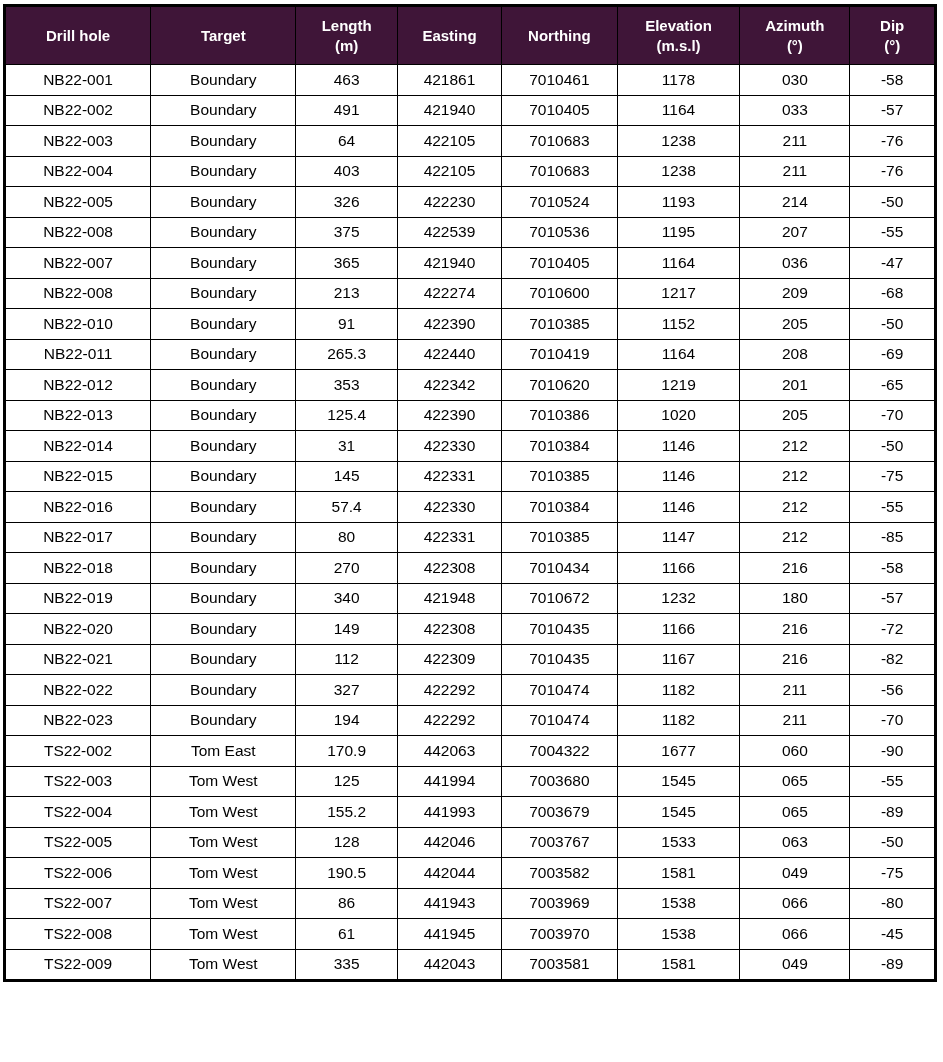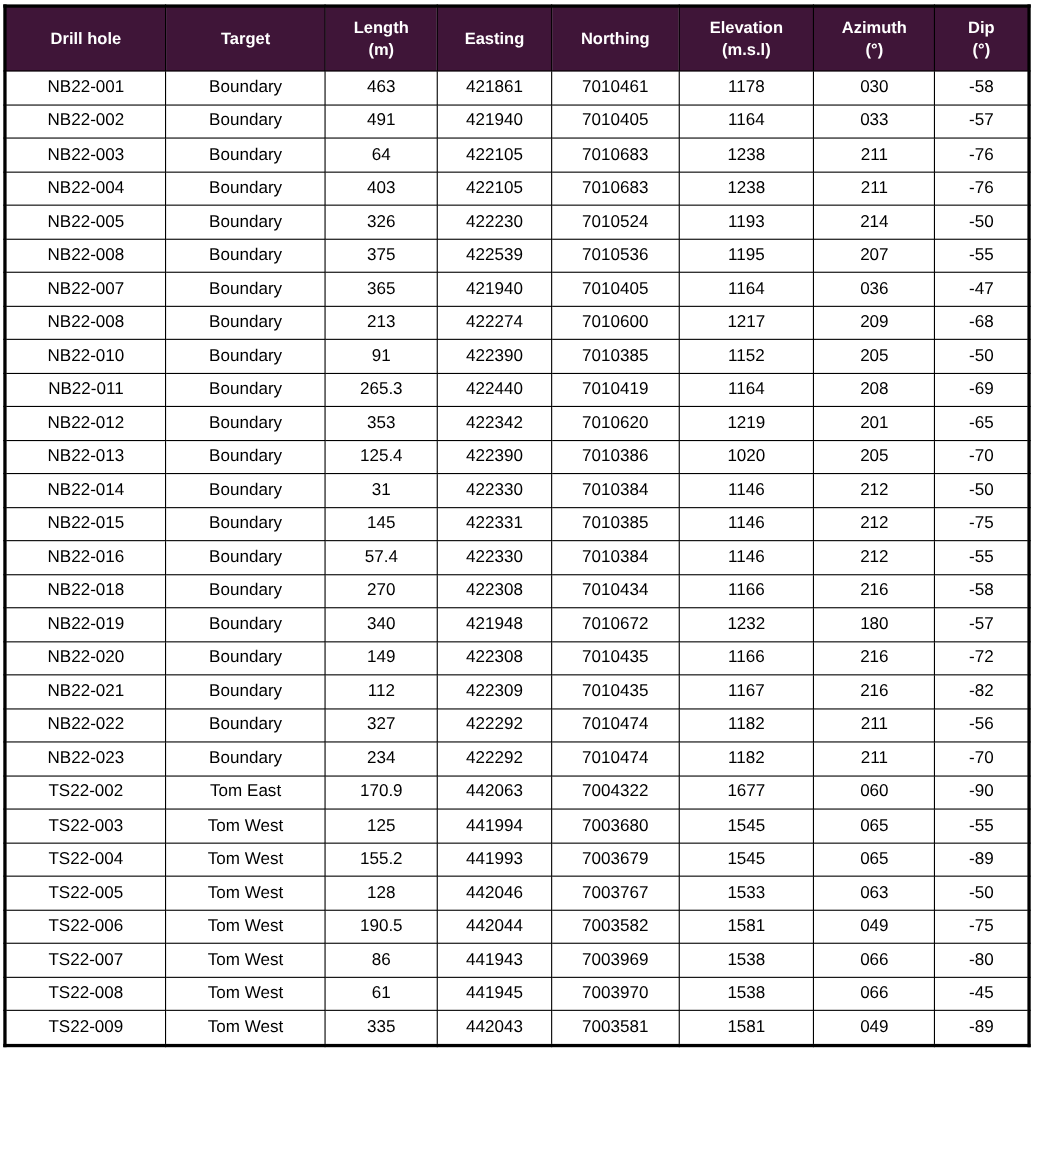--- a/index.html
+++ b/index.html
@@ -220,20 +220,30 @@
           <td>NB22-016</td>
           <td>Boundary</td>
           <td>57.4</td>
           <td>422330</td>
           <td>7010384</td>
           <td>1146</td>
           <td>212</td>
           <td>-55</td>
         </tr>
         <tr>
+          <td>NB22-017</td>
+          <td>Boundary</td>
+          <td>80</td>
+          <td>422331</td>
+          <td>7010385</td>
+          <td>1147</td>
+          <td>212</td>
+          <td>-85</td>
+        </tr>
+        <tr>
           <td>NB22-018</td>
           <td>Boundary</td>
           <td>270</td>
           <td>422308</td>
           <td>7010434</td>
           <td>1166</td>
           <td>216</td>
           <td>-58</td>
         </tr>
         <tr>
@@ -272,21 +282,21 @@
           <td>327</td>
           <td>422292</td>
           <td>7010474</td>
           <td>1182</td>
           <td>211</td>
           <td>-56</td>
         </tr>
         <tr>
           <td>NB22-023</td>
           <td>Boundary</td>
-          <td>234</td>
+          <td>194</td>
           <td>422292</td>
           <td>7010474</td>
           <td>1182</td>
           <td>211</td>
           <td>-70</td>
         </tr>
         <tr>
           <td>TS22-002</td>
           <td>Tom East</td>
           <td>170.9</td>

